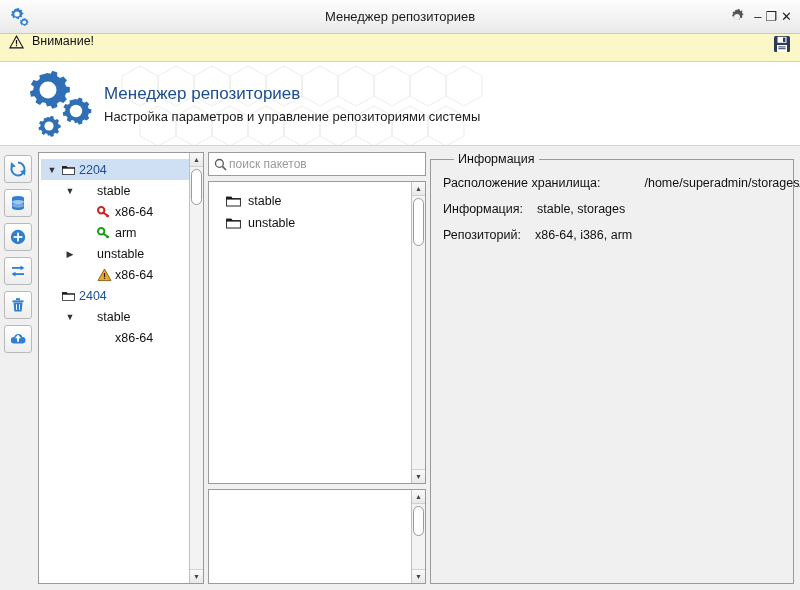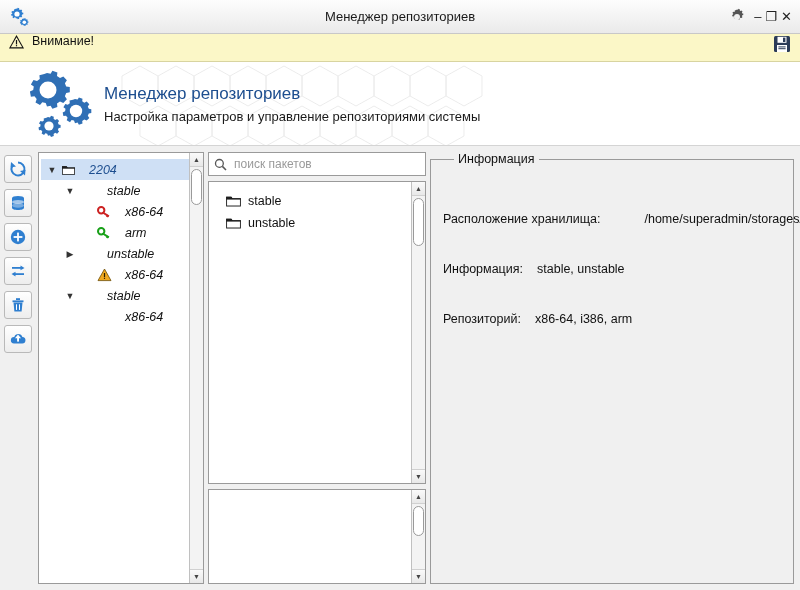--- a/index.html
+++ b/index.html
@@ -150,21 +150,21 @@
     align-items: center;
     height: 21px;
     padding-left: 4px;
     white-space: nowrap;
     font-size: 12.5px;
     color: #111;
   }
   .tnode.sel { background: #cfe0f5; }
   .tw { width: 14px; display: inline-block; flex: none; text-align: center; color: #333; font-size: 9px; }
   .ticon { width: 18px; flex: none; display: flex; align-items: center; justify-content: center; }
-  .tlabel { margin-left: 12px; font-style: italic; }
+  .tlabel { margin-left: 2px; }
   .tlabel.blue { color: #1d4e8f; }
 
   
   .vscroll {
     position: absolute;
     top: 0; right: 0;
     width: 14px; height: 100%;
     background: #f3f3f3;
     border-left: 1px solid #c0c0c0;
   }
@@ -201,21 +201,20 @@
     padding: 0 5px;
     flex: none;
   }
   .search-box input {
     border: none;
     outline: none;
     flex: 1;
     font-size: 12px;
     color: #222;
     font-family: "Liberation Sans", sans-serif;
-    margin-left: 5px;
     background: transparent;
   }
   .search-box input::placeholder { color: #9a9a9a; }
   .pkg-list {
     flex: 1;
     background: #fff;
     border: 1px solid #9a9a9a;
     position: relative;
     overflow: hidden;
     min-height: 0;
@@ -255,21 +254,20 @@
     padding: 0 4px;
     font-size: 12.5px;
     color: #111;
   }
   .info-rows { padding: 16px 12px 0 12px; }
   .irow {
     display: flex;
     margin-bottom: 12px;
     font-size: 12.5px;
     color: #111;
-    margin-top: 36px;
   }
   .irow .ikey { flex: none; }
   .irow .ival { margin-left: 14px; }
   .irow.r1 .ival { margin-left: 44px; }
 </style>
 </head>
 <body>
 
 <div id="app">
 
@@ -470,20 +468,31 @@
             <span class="tw"></span>
             <span class="ticon">
               <svg width="15" height="14" viewBox="0 0 15 14">
                 <path d="M7.5 1 L14 12.6 L1 12.6 Z" fill="#f0a81e" stroke="#6b4c05" stroke-width="0.8"></path>
                 <rect x="6.9" y="5" width="1.2" height="4" fill="#2b2000"></rect>
                 <rect x="6.9" y="9.7" width="1.2" height="1.2" fill="#2b2000"></rect>
               </svg>
             </span>
             <span class="tlabel">x86-64</span>
           </div>
+          <div class="tnode" style="padding-left: 4px;">
+            <span class="tw"></span>
+            <span class="ticon">
+              <svg width="15" height="14" viewBox="0 0 15 14">
+                <path d="M1 3.2h4.6l1 1.3H14v7.3H1z" fill="#1d1d1d"></path>
+                <path d="M1.8 5.4h11.4v5.6H1.8z" fill="#ffffff"></path>
+                <path d="M1 3.2h4.6l1 1.3H14v1.1H1z" fill="#1d1d1d"></path>
+              </svg>
+            </span>
+            <span class="tlabel blue">2404</span>
+          </div>
           <div class="tnode" style="padding-left: 22px;">
             <span class="tw">▼</span>
             <span class="ticon"></span>
             <span class="tlabel">stable</span>
           </div>
           <div class="tnode" style="padding-left: 40px;">
             <span class="tw"></span>
             <span class="ticon"></span>
             <span class="tlabel">x86-64</span>
           </div>
@@ -547,21 +556,21 @@
 
     <div class="info-panel">
       <div class="info-legend">Информация</div>
       <div class="info-rows">
           <div class="irow r1">
             <span class="ikey">Расположение хранилища:</span>
             <span class="ival">/home/superadmin/storages/2204</span>
           </div>
           <div class="irow">
             <span class="ikey">Информация:</span>
-            <span class="ival">stable, unstable</span>
+            <span class="ival">stable, storages</span>
           </div>
           <div class="irow">
             <span class="ikey">Репозиторий:</span>
             <span class="ival">x86-64, i386, arm</span>
           </div>
         </div>
     </div>
 
   </div>
 </div>

